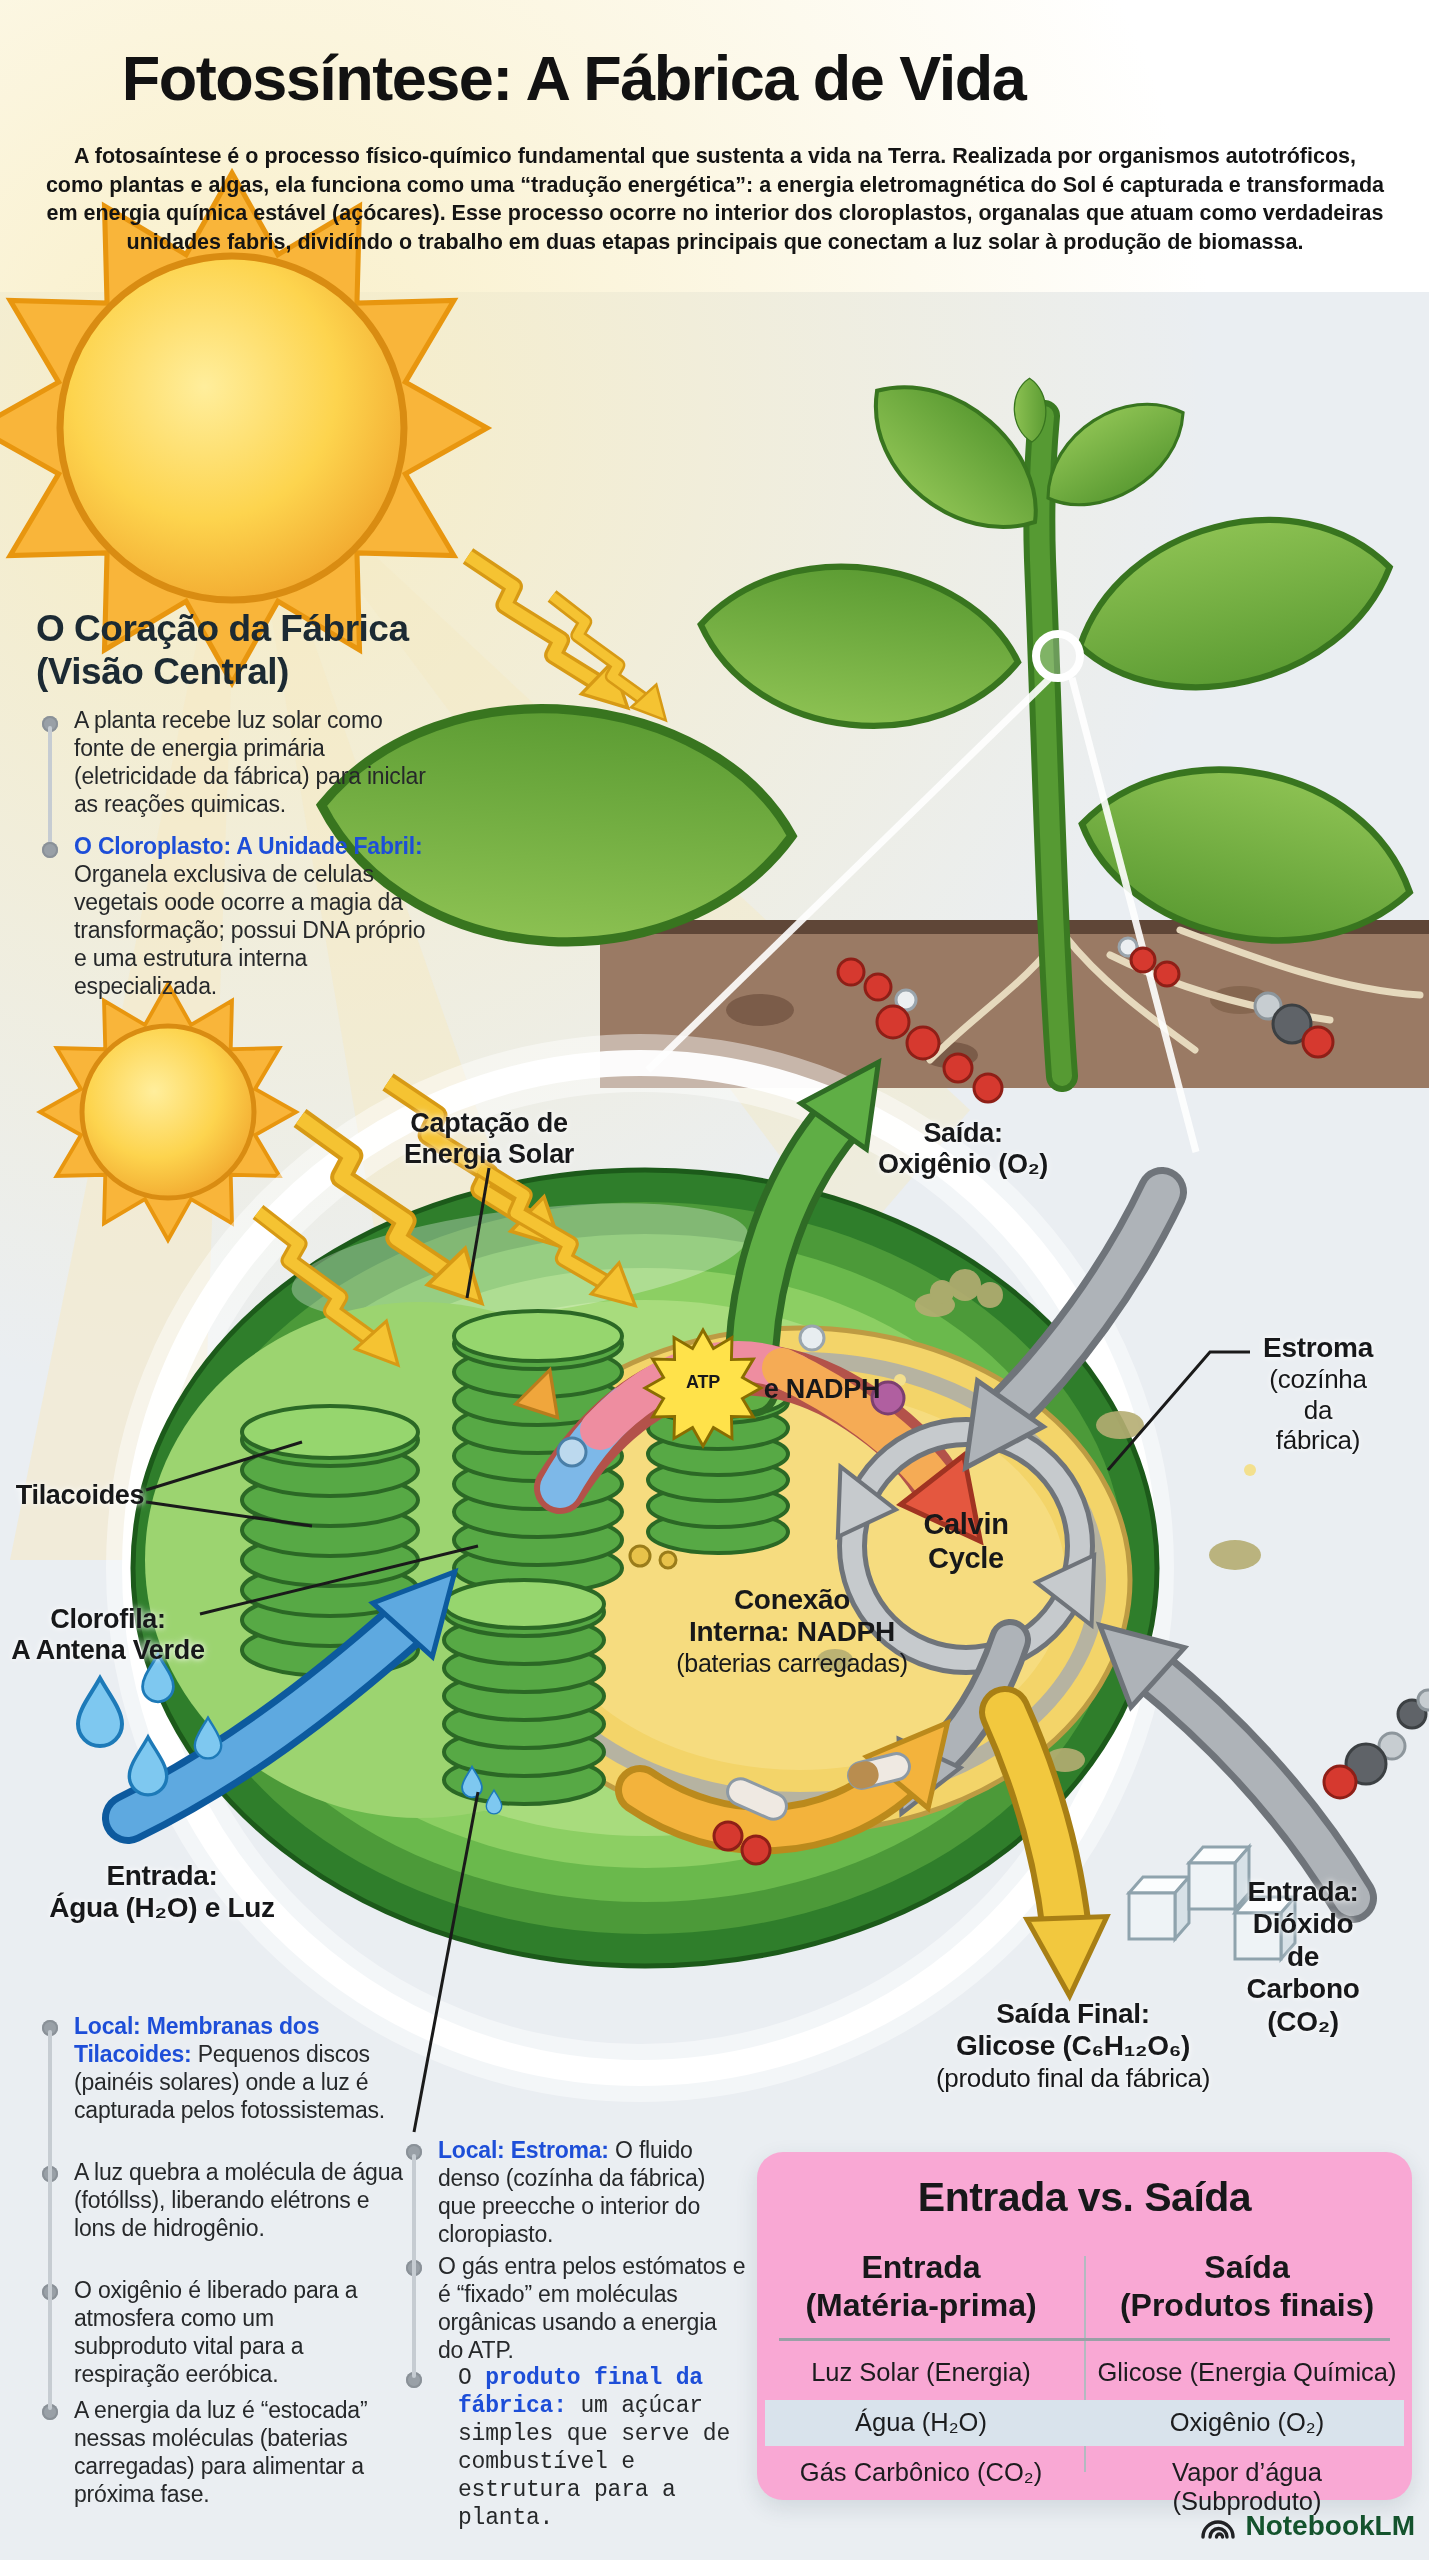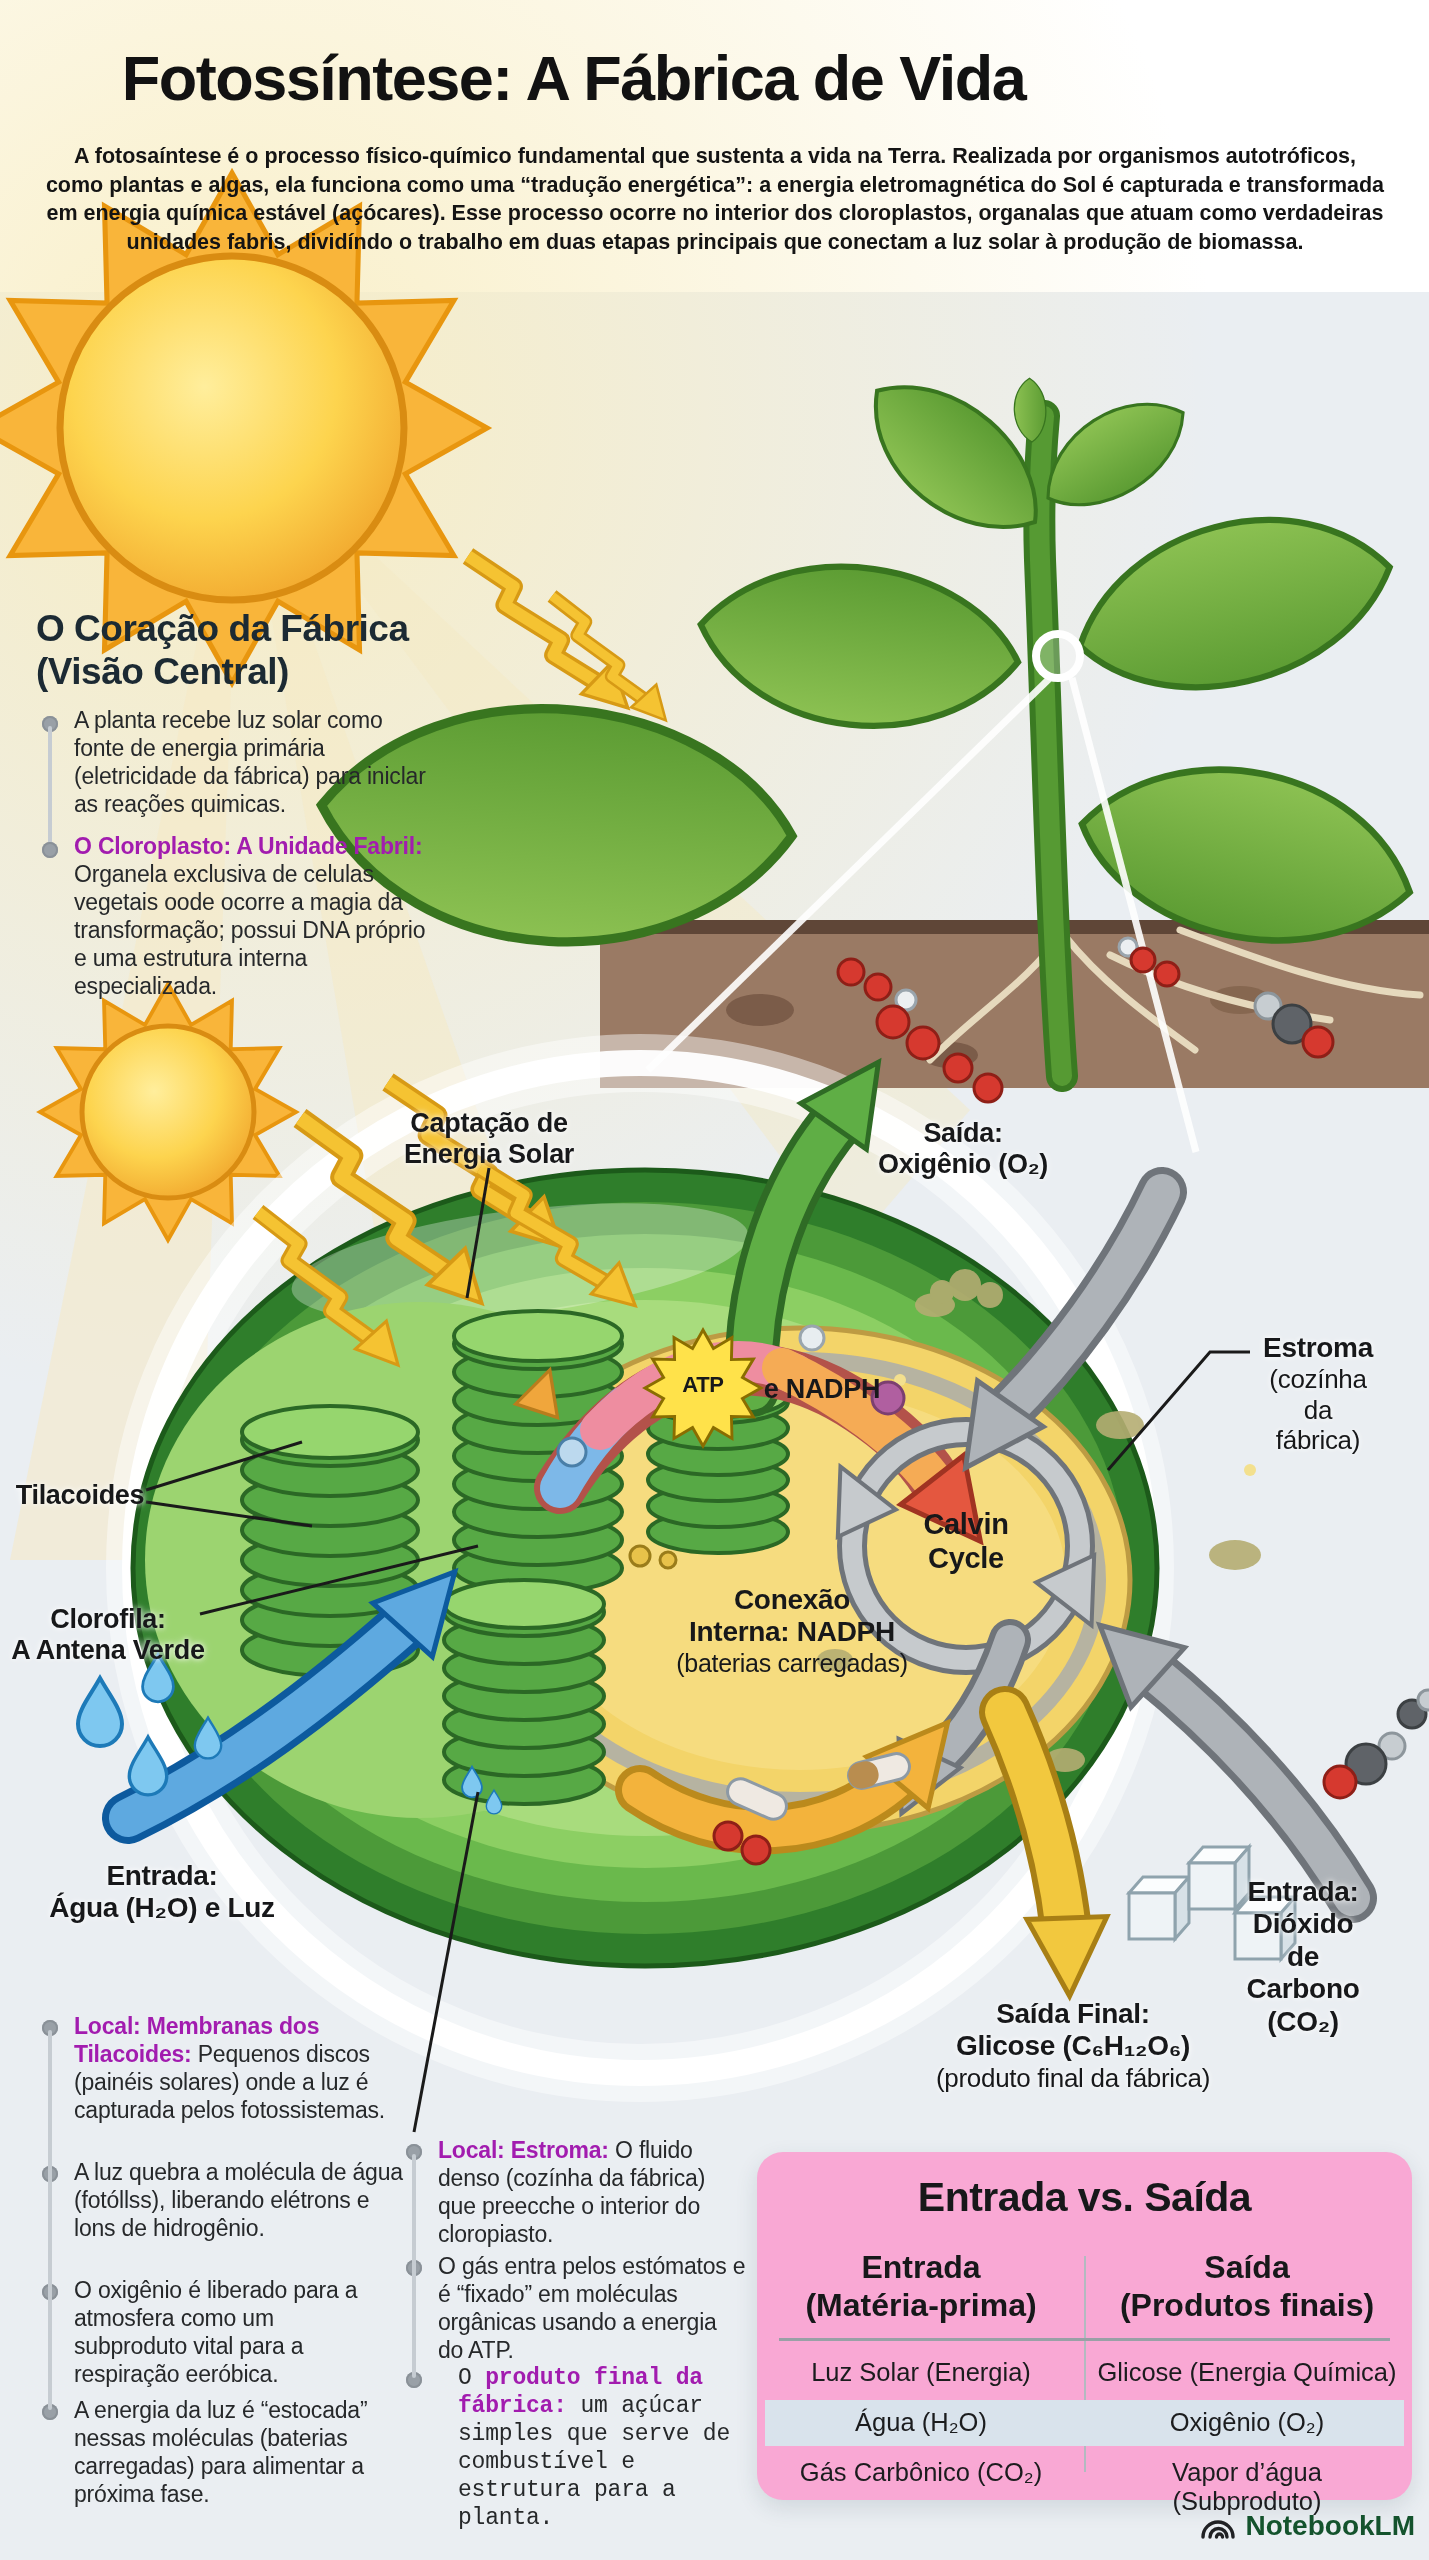--- a/index.html
+++ b/index.html
@@ -9,21 +9,21 @@
   .title{position:absolute;left:0;top:42px;width:1147px;text-align:center;
          font-size:63px;font-weight:700;letter-spacing:-1.5px;color:#121212;}
   .intro{position:absolute;left:45px;top:142px;width:1340px;text-align:center;
          font-size:21.5px;font-weight:700;line-height:1.33;color:#141414;}
   .h2{position:absolute;font-size:37px;font-weight:700;line-height:1.16;letter-spacing:-0.5px;color:#1c2a33;}
   .lbl{position:absolute;transform:translateX(-50%);text-align:center;font-weight:700;
        line-height:1.16;color:#17181a;letter-spacing:-0.3px;
        text-shadow:0 0 5px rgba(255,255,255,.85),0 0 10px rgba(255,255,255,.6);}
   .lbl .sub{font-weight:400;}
   .li{position:absolute;font-size:23px;line-height:1.22;color:#26282a;letter-spacing:-0.2px;}
-  .li b{color:#a21caf;}
+  .li b{color:#1d4ed8;}
   .dot{position:absolute;width:16px;height:16px;border-radius:50%;background:#99a0a7;box-shadow:inset 0 0 0 2px #8a9198;}
   .tline{position:absolute;width:4px;background:#c6ccd2;border-radius:2px;}
   .card{position:absolute;left:757px;top:2152px;width:655px;height:348px;background:#f9a8d4;
         border-radius:26px;box-shadow:0 8px 22px rgba(40,60,80,.13);}
   .card .ttl{position:absolute;left:0;top:22px;width:655px;text-align:center;font-size:41px;font-weight:700;letter-spacing:-0.5px;}
   .card .hdr{position:absolute;top:96px;width:300px;text-align:center;font-size:32px;font-weight:700;line-height:1.2;}
   .card .vdiv{position:absolute;left:327px;top:104px;width:2px;height:216px;background:#b3bac0;}
   .card .hrule{position:absolute;left:22px;top:186px;width:611px;height:3px;background:#9aa0a6;}
   .card .row{position:absolute;width:300px;text-align:center;font-size:25.5px;color:#1b1c1e;}
   .card .hl{position:absolute;left:8px;top:248px;width:639px;height:46px;background:#d9e3ec;}
@@ -368,21 +368,21 @@
   <div>Estroma</div>
       <div class="sub" style="font-size:26px;">(cozínha da fábrica)</div>
 </div>
 <div class="lbl" style="left:80px;top:1480px;font-size:27px;">
   <div>Tilacoides</div>
 </div>
 <div class="lbl" style="left:108px;top:1604px;font-size:27px;">
   <div>Clorofila:</div>
       <div>A Antena Verde</div>
 </div>
-<div class="lbl" style="left:703px;top:1372px;font-size:22px;text-shadow:none;">
+<div class="lbl" style="left:703px;top:1372px;font-size:18px;text-shadow:none;">
   <div>ATP</div>
 </div>
 <div class="lbl" style="left:822px;top:1374px;font-size:27px;text-shadow:none;">
   <div>e NADPH</div>
 </div>
 <div class="lbl" style="left:792px;top:1560px;font-size:28px;text-shadow:none;margin-top:24px;">
   <div>Conexão</div>
       <div>Interna: NADPH</div>
   <div class="sub" style="font-size:25px;">(baterias carregadas)</div>
 </div>

